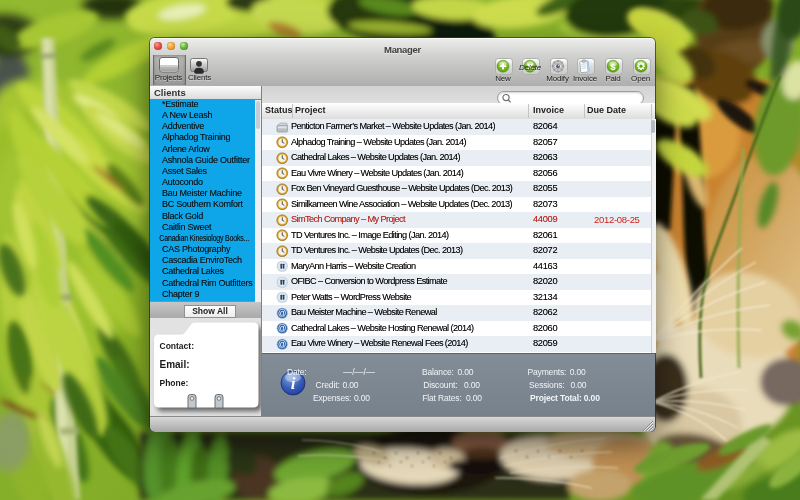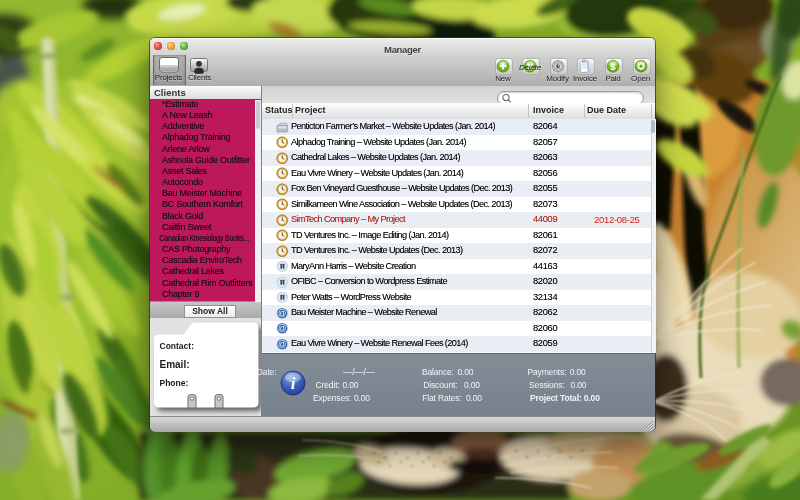--- a/index.html
+++ b/index.html
@@ -11,21 +11,21 @@
 #tbar{left:0;top:0;width:505px;height:48px;border-radius:5px 5px 0 0;
   background:linear-gradient(#eeeeec,#d2d2d0 35%,#aeaeac 100%);border-bottom:1px solid #7e7e7e;
   box-shadow:inset 0 1px 0 rgba(255,255,255,.6);}
 .tl{width:8px;height:8px;border-radius:50%;top:3.5px;position:absolute;}
 #title{left:0;width:505px;top:6px;text-align:center;font-size:9.5px;font-weight:bold;color:#3f3f3f;letter-spacing:-0.3px;text-shadow:0 1px 0 rgba(255,255,255,.5);}
 .tblab{font-size:8px;color:#1c1c1c;letter-spacing:-0.3px;text-align:center;text-shadow:0 1px 0 rgba(255,255,255,.45);letter-spacing:-0.2px;}
 #projwell{left:3px;top:17px;width:31px;height:30px;background:rgba(0,0,0,.13);border-left:1px solid rgba(100,100,100,.9);border-right:1px solid rgba(100,100,100,.9);box-shadow:inset 0 1px 3px rgba(0,0,0,.25);}
 .iwell{width:16px;height:15px;border-radius:3.5px;background:linear-gradient(#fefefe,#dedede 45%,#cbcbcb);border:1px solid #b0b0b0;box-shadow:inset 0 1px 0 #fff;}
 
 #sbhead{left:0;top:48px;width:111px;height:13px;background:linear-gradient(#fcfcfc,#dcdcdc);border-bottom:1px solid #a6a6a6;font-size:9.5px;font-weight:bold;color:#333;padding:0;line-height:13px;}
-#sblist{left:0;top:61px;width:111px;height:203px;background:#be185d;overflow:hidden;}
+#sblist{left:0;top:61px;width:111px;height:203px;background:#0ea5e9;overflow:hidden;}
 #sblist div{height:11.17px;line-height:11.17px;font-size:9px;letter-spacing:-0.25px;color:#101010;text-shadow:0 0 0.5px rgba(0,0,0,0.4);padding-left:12px;white-space:nowrap;}
 #showallbar{left:0;top:263px;width:111px;height:16px;background:linear-gradient(#c6c6c6,#a9a9a9);border-top:1px solid #8e8e8e;border-bottom:1px solid #969696;}
 #showall{left:34px;top:267px;width:50px;height:10.5px;border-radius:0;background:linear-gradient(#ffffff,#ececec);border:1px solid #909090;font-size:8.5px;font-weight:bold;line-height:10px;text-align:center;color:#222;}
 #cardarea{left:0;top:280px;width:111px;height:98px;background:#e2e2e2;}
 
 #searchrow{left:112px;top:48px;width:393px;height:17px;background:linear-gradient(#d2d2d2,#dfdfdf);}
 #sfield{left:347px;top:53px;width:145px;height:12px;border-radius:7px;background:#fff;border:1px solid #9d9d9d;box-shadow:inset 0 1px 2px rgba(0,0,0,.18);}
 #thead{left:112px;top:65px;width:393px;height:16px;background:linear-gradient(#ffffff,#dddddd);border-bottom:1px solid #ababab;}
 .hcell{top:0;font-size:9px;font-weight:bold;color:#1e1e1e;line-height:15px;}
 .hsep{top:1px;width:1px;height:14px;background:#c3c3c3;}
@@ -595,20 +595,21 @@
         </svg>
         <div class="rtext">Bau Meister Machine – Website Renewal</div>
         <div class="rinv">82062</div>
       </div>
       <div class="row" style="top:201.50px;">
         <svg class="ricon" viewBox="0 0 13 13">
           <circle cx="6.5" cy="6.5" r="5.8" fill="#9cb8d8"></circle>
           <circle cx="6.5" cy="6.5" r="5.0" fill="#2f62a8"></circle>
           <text x="6.5" y="9.4" font-family="Liberation Sans" font-size="8.5" fill="#fff" text-anchor="middle">@</text>
         </svg>
+        <div class="rtext">Cathedral Lakes – Website Hosting Renewal (2014)</div>
         <div class="rinv">82060</div>
       </div>
       <div class="row alt" style="top:217.00px;">
         <svg class="ricon" viewBox="0 0 13 13">
           <circle cx="6.5" cy="6.5" r="5.8" fill="#9cb8d8"></circle>
           <circle cx="6.5" cy="6.5" r="5.0" fill="#2f62a8"></circle>
           <text x="6.5" y="9.4" font-family="Liberation Sans" font-size="8.5" fill="#fff" text-anchor="middle">@</text>
         </svg>
         <div class="rtext">Eau Vivre Winery – Website Renewal Fees (2014)</div>
         <div class="rinv">82059</div>
@@ -623,21 +624,21 @@
           <radialGradient id="ig" cx="0.4" cy="0.25" r="0.9">
             <stop offset="0" stop-color="#8aa8e0"></stop>
             <stop offset="0.5" stop-color="#3a60b8"></stop>
             <stop offset="1" stop-color="#16309a"></stop>
           </radialGradient>
         </defs>
         <circle cx="13" cy="13" r="12" fill="url(#ig)" stroke="#1a2a6a" stroke-width="0.8"></circle>
         <ellipse cx="13" cy="7.5" rx="8" ry="4.5" fill="rgba(255,255,255,0.35)"></ellipse>
         <text x="13" y="19" text-anchor="middle" font-family="Liberation Serif" font-style="italic" font-weight="bold" font-size="17" fill="#fff">i</text>
       </svg>
-      <div class="ptxt" style="left:-5.200000000000003px;top:12.5px;width:80px;text-align:left;">Date:</div>
+      <div class="ptxt" style="left:-5.200000000000003px;top:12.5px;width:80px;text-align:center;">Date:</div>
       <div class="ptxt" style="left:81px;top:12.5px;">––/––/––</div>
       <div class="ptxt" style="left:-2.4000000000000057px;top:25.5px;width:80px;text-align:right;">Credit:</div>
       <div class="ptxt" style="left:80.5px;top:25.5px;">0.00</div>
       <div class="ptxt" style="left:9.299999999999997px;top:39px;width:80px;text-align:right;">Expenses:</div>
       <div class="ptxt" style="left:92px;top:39px;">0.00</div>
       <div class="ptxt" style="left:111.80000000000001px;top:12.5px;width:80px;text-align:right;">Balance:</div>
       <div class="ptxt" style="left:195.5px;top:12.5px;">0.00</div>
       <div class="ptxt" style="left:115.4px;top:25.5px;width:80px;text-align:right;">Discount:</div>
       <div class="ptxt" style="left:202px;top:25.5px;">0.00</div>
       <div class="ptxt" style="left:119.69999999999999px;top:39px;width:80px;text-align:right;">Flat Rates:</div>

